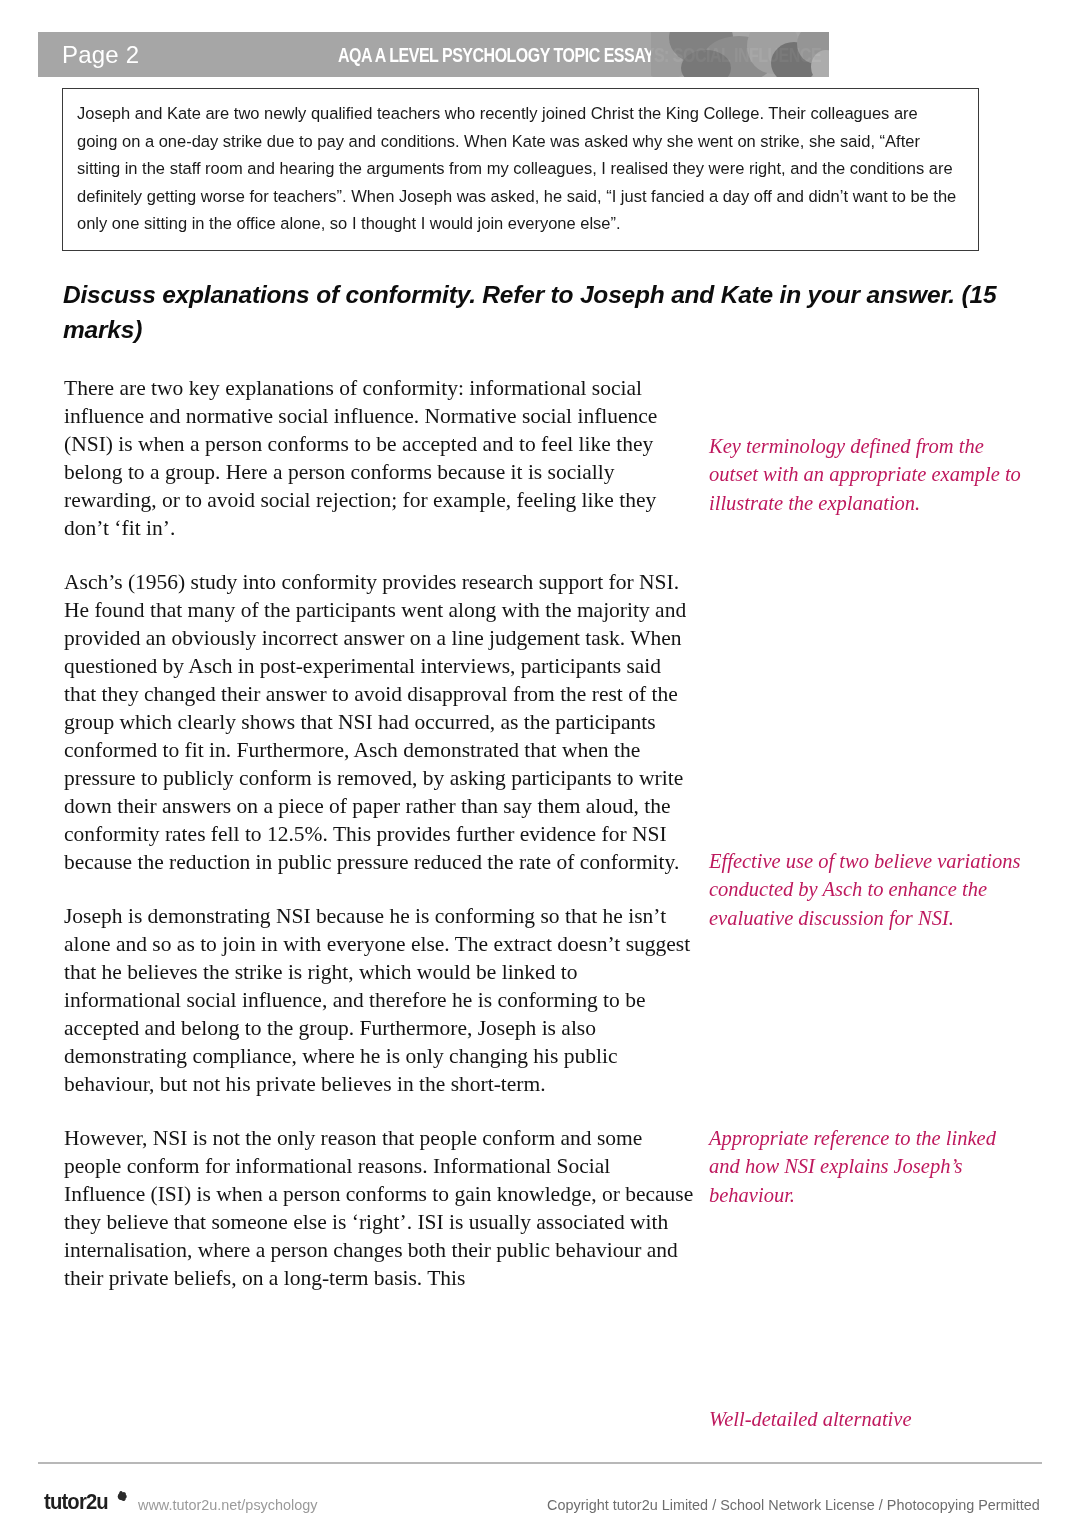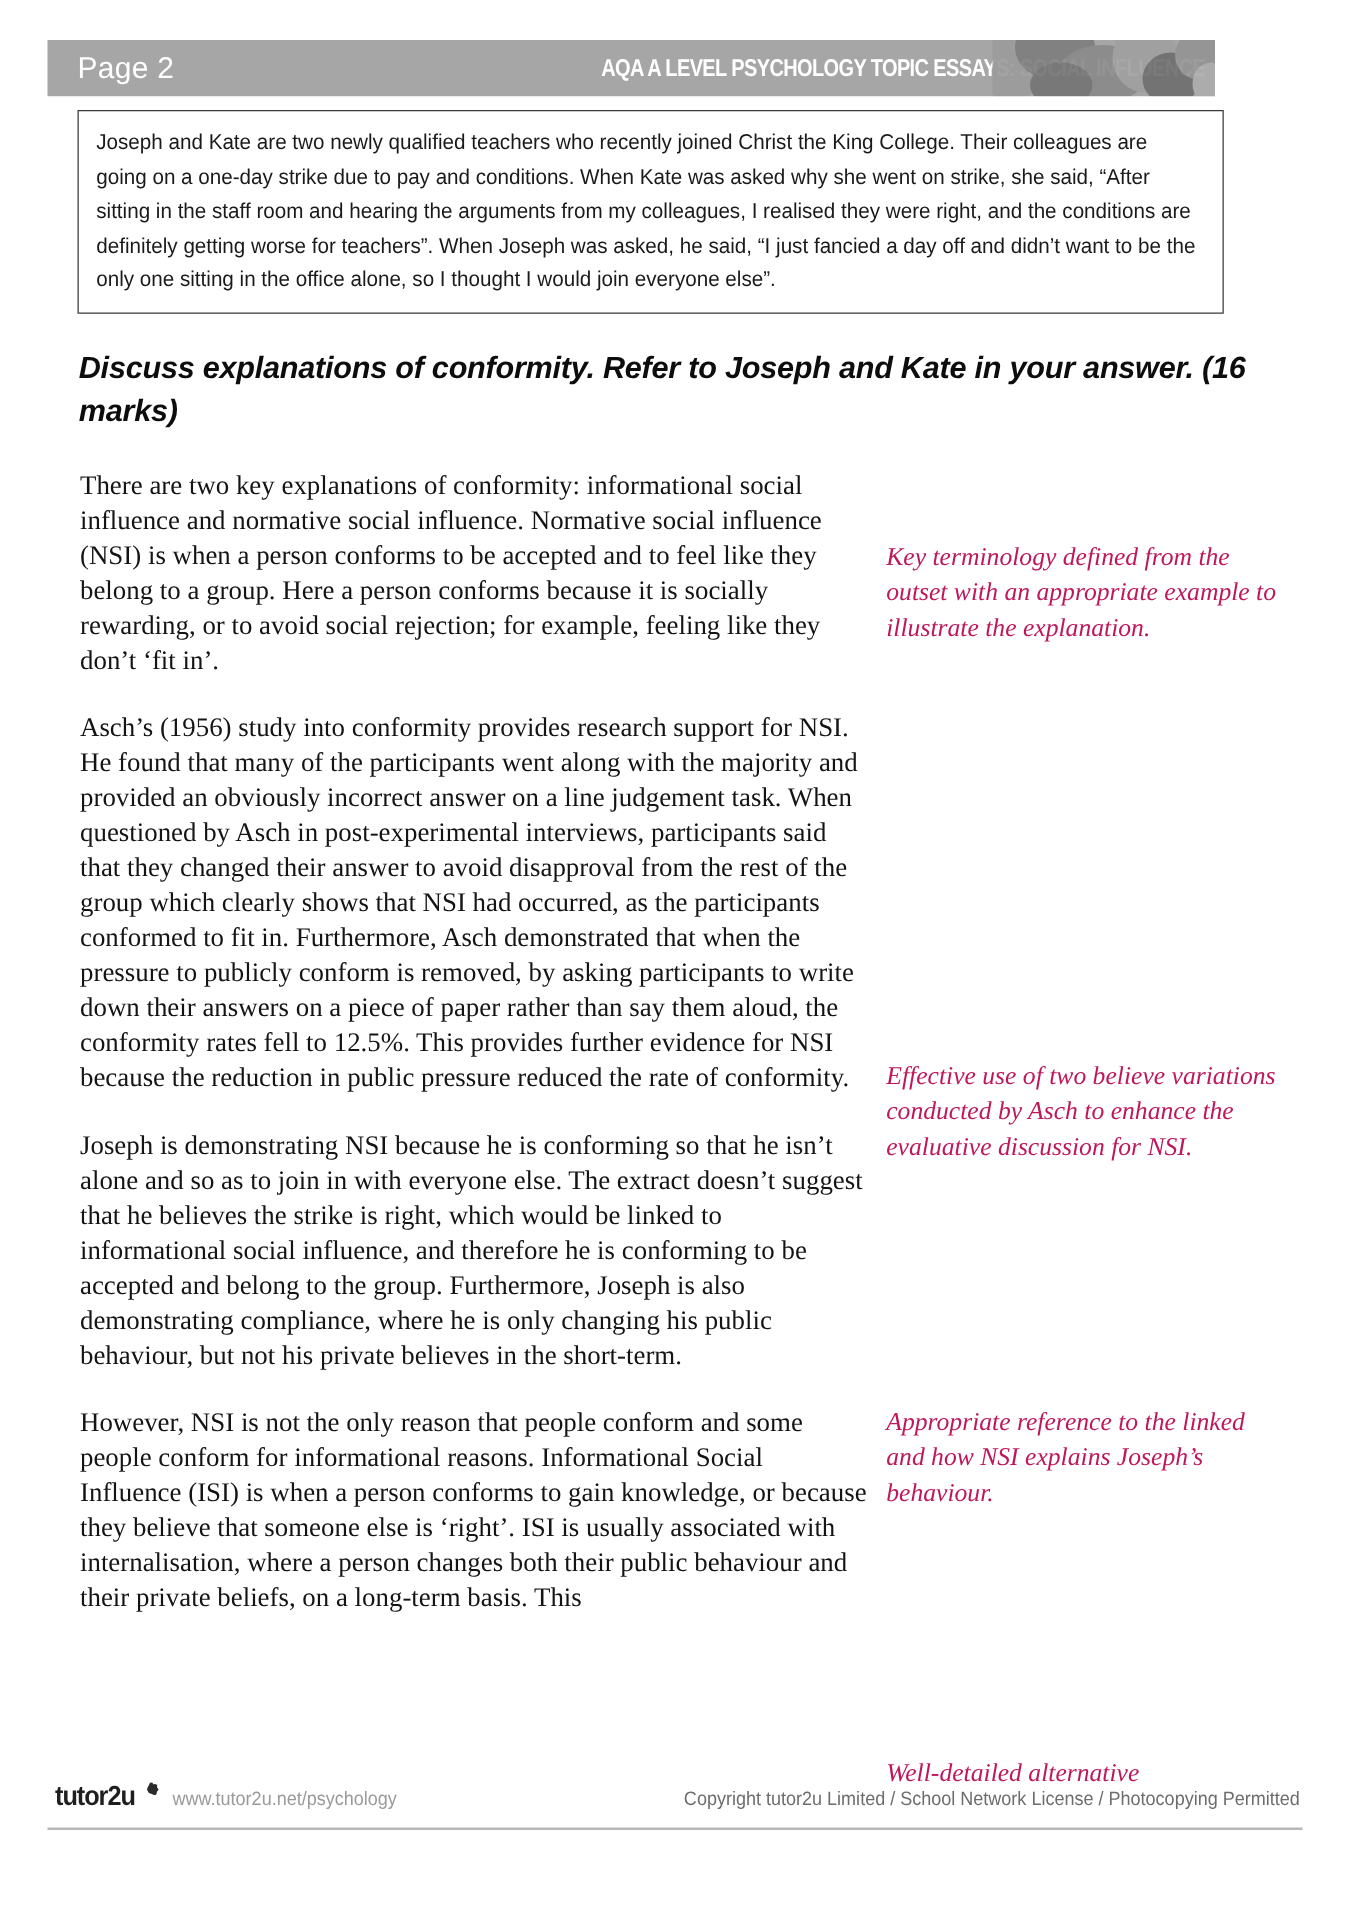--- a/index.html
+++ b/index.html
@@ -19,21 +19,21 @@
     position: absolute;
     inset: 0;
     background: #ffffff;
   }
 
   
   .header-bar {
     position: absolute;
     left: 38px;
     top: 32px;
-    width: 934px;
+    width: 791px;
     height: 45px;
     background: #a6a6a6;
     overflow: hidden;
   }
   .header-page-label {
     position: absolute;
     left: 24px;
     top: 9px;
     color: #ffffff;
     font-family: "Liberation Sans", sans-serif;
@@ -156,21 +156,21 @@
     position: absolute;
     left: 38px;
     top: 1462px;
     width: 1004px;
     height: 2px;
     background: #b8b8b8;
   }
   .footer {
     position: absolute;
     left: 38px;
-    top: 1422px;
+    top: 1487px;
     width: 1004px;
     height: 34px;
   }
   .logo-wrap {
     position: absolute;
     left: 6px;
     top: 2px;
     display: flex;
     align-items: flex-start;
   }
@@ -242,21 +242,21 @@
       <div class="blob b6"></div>
       <div class="blob b7"></div>
       <div class="blob b8"></div>
     </div>
   </div>
 
   <div class="stem-box">
     <div class="stem-text">Joseph and Kate are two newly qualified teachers who recently joined Christ the King College. Their colleagues are going on a one-day strike due to pay and conditions. When Kate was asked why she went on strike, she said, “After sitting in the staff room and hearing the arguments from my colleagues, I realised they were right, and the conditions are definitely getting worse for teachers”. When Joseph was asked, he said, “I just fancied a day off and didn’t want to be the only one sitting in the office alone, so I thought I would join everyone else”.</div>
   </div>
 
-  <div class="question">Discuss explanations of conformity. Refer to Joseph and Kate in your answer. (16 marks)</div>
+  <div class="question">Discuss explanations of conformity. Refer to Joseph and Kate in your answer. (15 marks)</div>
 
   <div class="body-col">
     <p>There are two key explanations of conformity: informational social influence and normative social influence. Normative social influence (NSI) is when a person conforms to be accepted and to feel like they belong to a group. Here a person conforms because it is socially rewarding, or to avoid social rejection; for example, feeling like they don’t ‘fit in’.</p>
     <p>Asch’s (1956) study into conformity provides research support for NSI. He found that many of the participants went along with the majority and provided an obviously incorrect answer on a line judgement task. When questioned by Asch in post-experimental interviews, participants said that they changed their answer to avoid disapproval from the rest of the group which clearly shows that NSI had occurred, as the participants conformed to fit in.  Furthermore, Asch demonstrated that when the pressure to publicly conform is removed, by asking participants to write down their answers on a piece of paper rather than say them aloud, the conformity rates fell to 12.5%. This provides further evidence for NSI because the reduction in public pressure reduced the rate of conformity.</p>
     <p>Joseph is demonstrating NSI because he is conforming so that he isn’t alone and so as to join in with everyone else. The extract doesn’t suggest that he believes the strike is right, which would be linked to informational social influence, and therefore he is conforming to be accepted and belong to the group. Furthermore, Joseph is also demonstrating compliance, where he is only changing his public behaviour, but not his private believes in the short-term.</p>
     <p>However, NSI is not the only reason that people conform and some people conform for informational reasons. Informational Social Influence (ISI) is when a person conforms to gain knowledge, or because they believe that someone else is ‘right’. ISI is usually associated with internalisation, where a person changes both their public behaviour and their private beliefs, on a long-term basis. This</p>
   </div>
 
   <div class="notes-col">
     <div class="note note-1">Key terminology defined from the outset with an appropriate example to illustrate the explanation.</div>

